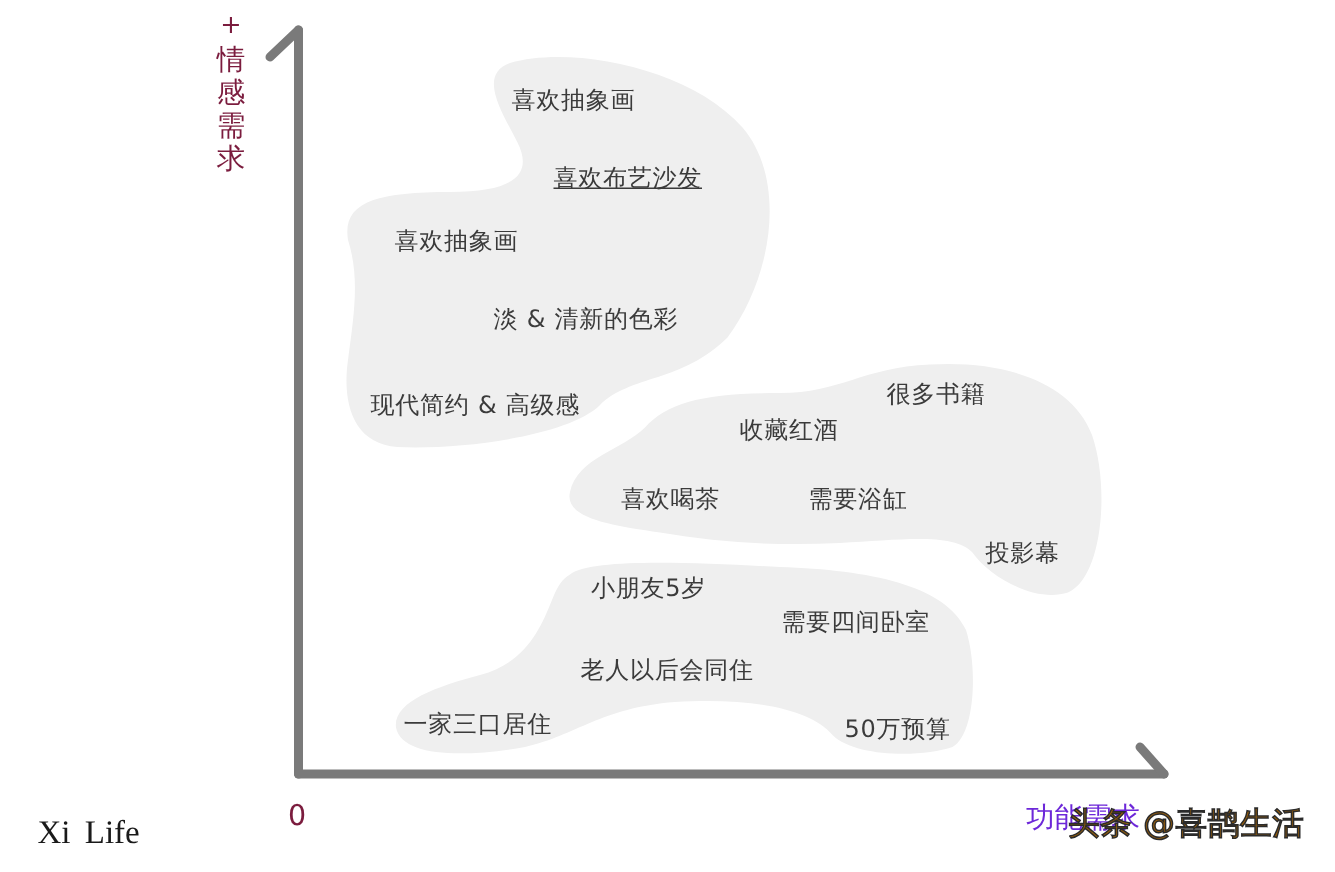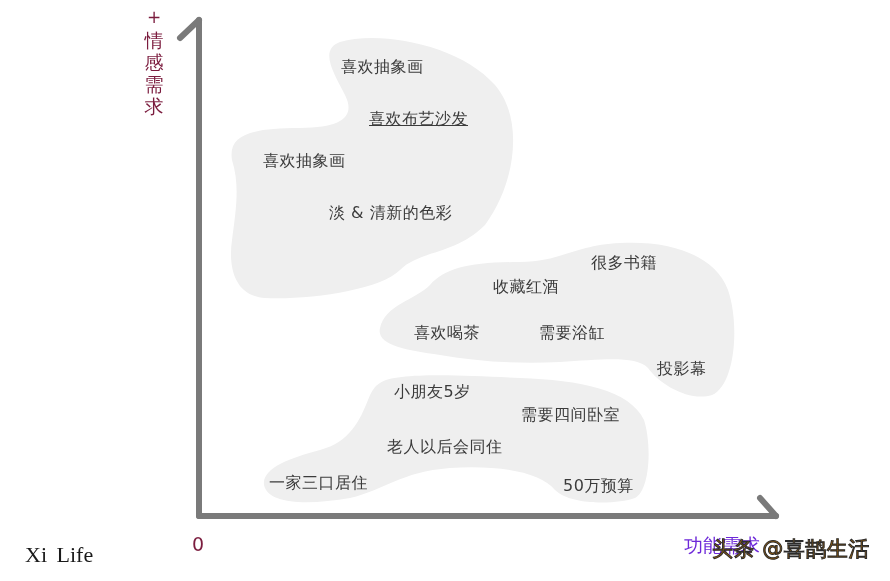--- a/index.html
+++ b/index.html
@@ -135,20 +135,21 @@
   </div>
 
   <div class="origin">0</div>
 
   <div class="x-label">功能需求</div>
 
   <div class="item" style="left:341px;top:57px;">喜欢抽象画</div>
   <div class="item" style="left:369px;top:109px;text-decoration:underline;">喜欢布艺沙发</div>
   <div class="item" style="left:263px;top:151px;">喜欢抽象画</div>
   <div class="item" style="left:329px;top:203px;">淡 &amp; 清新的色彩</div>
+  <div class="item" style="left:247px;top:260px;">现代简约 &amp; 高级感</div>
 
   <div class="item" style="left:457px;top:277px;padding-left:36px;">收藏红酒</div>
   <div class="item" style="left:591px;top:253px;">很多书籍</div>
   <div class="item" style="left:414px;top:323px;">喜欢喝茶</div>
   <div class="item" style="left:539px;top:323px;">需要浴缸</div>
   <div class="item" style="left:657px;top:359px;">投影幕</div>
 
   <div class="item" style="left:394px;top:382px;">小朋友5岁</div>
   <div class="item" style="left:521px;top:405px;">需要四间卧室</div>
   <div class="item" style="left:387px;top:437px;">老人以后会同住</div>

